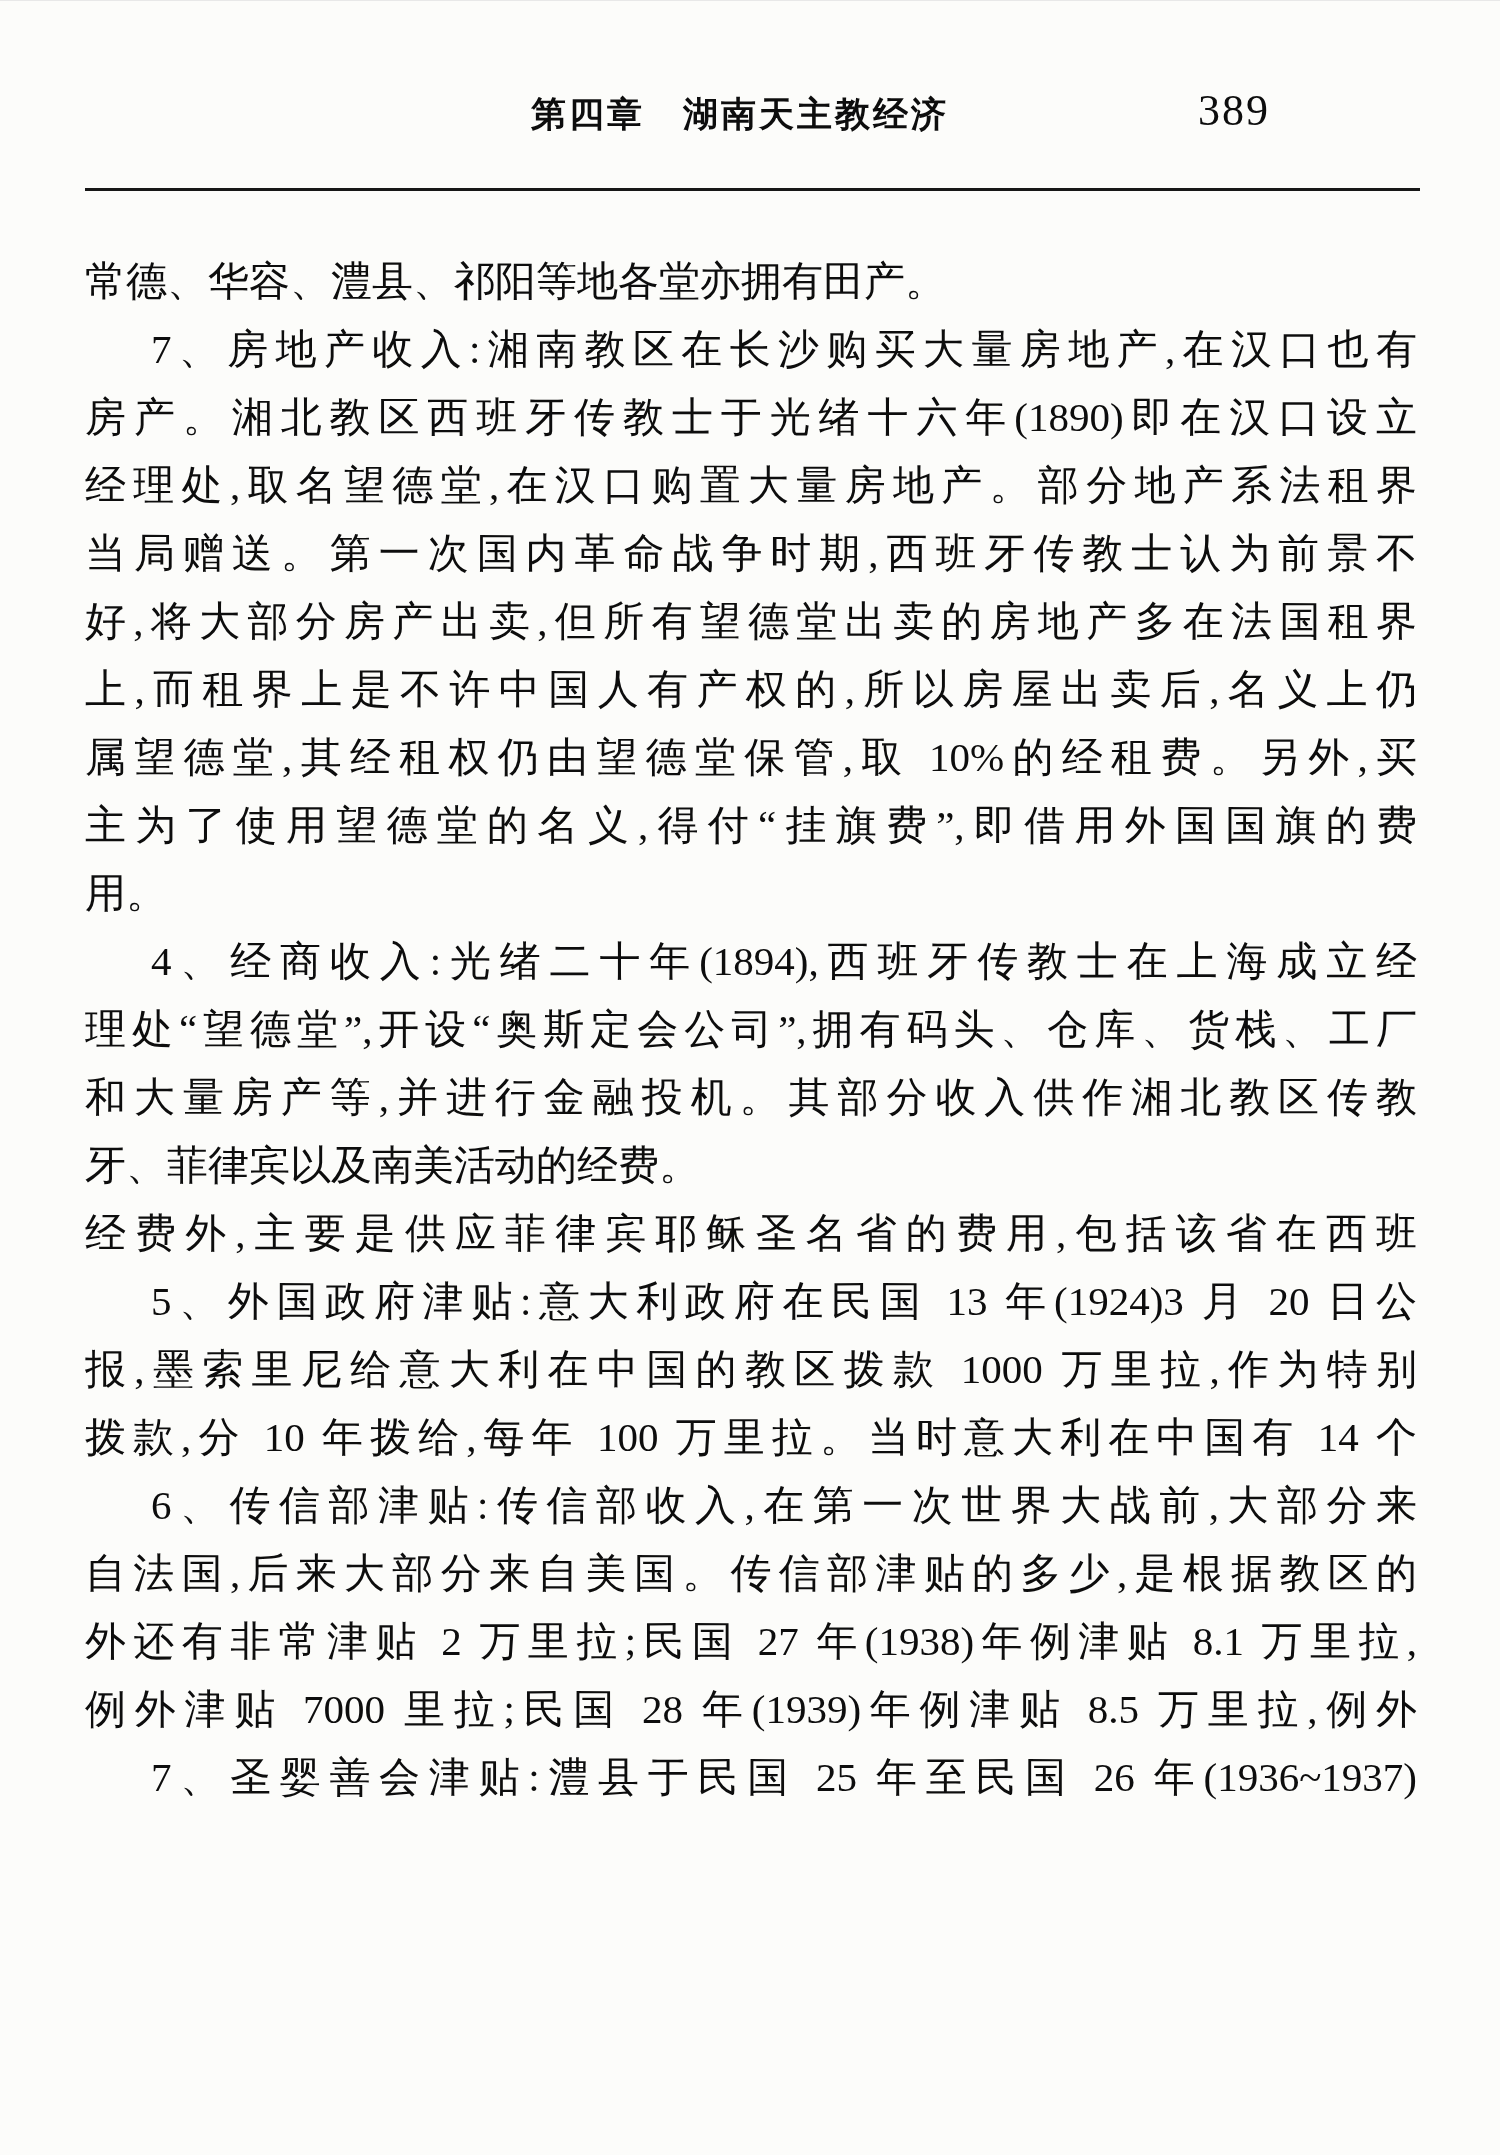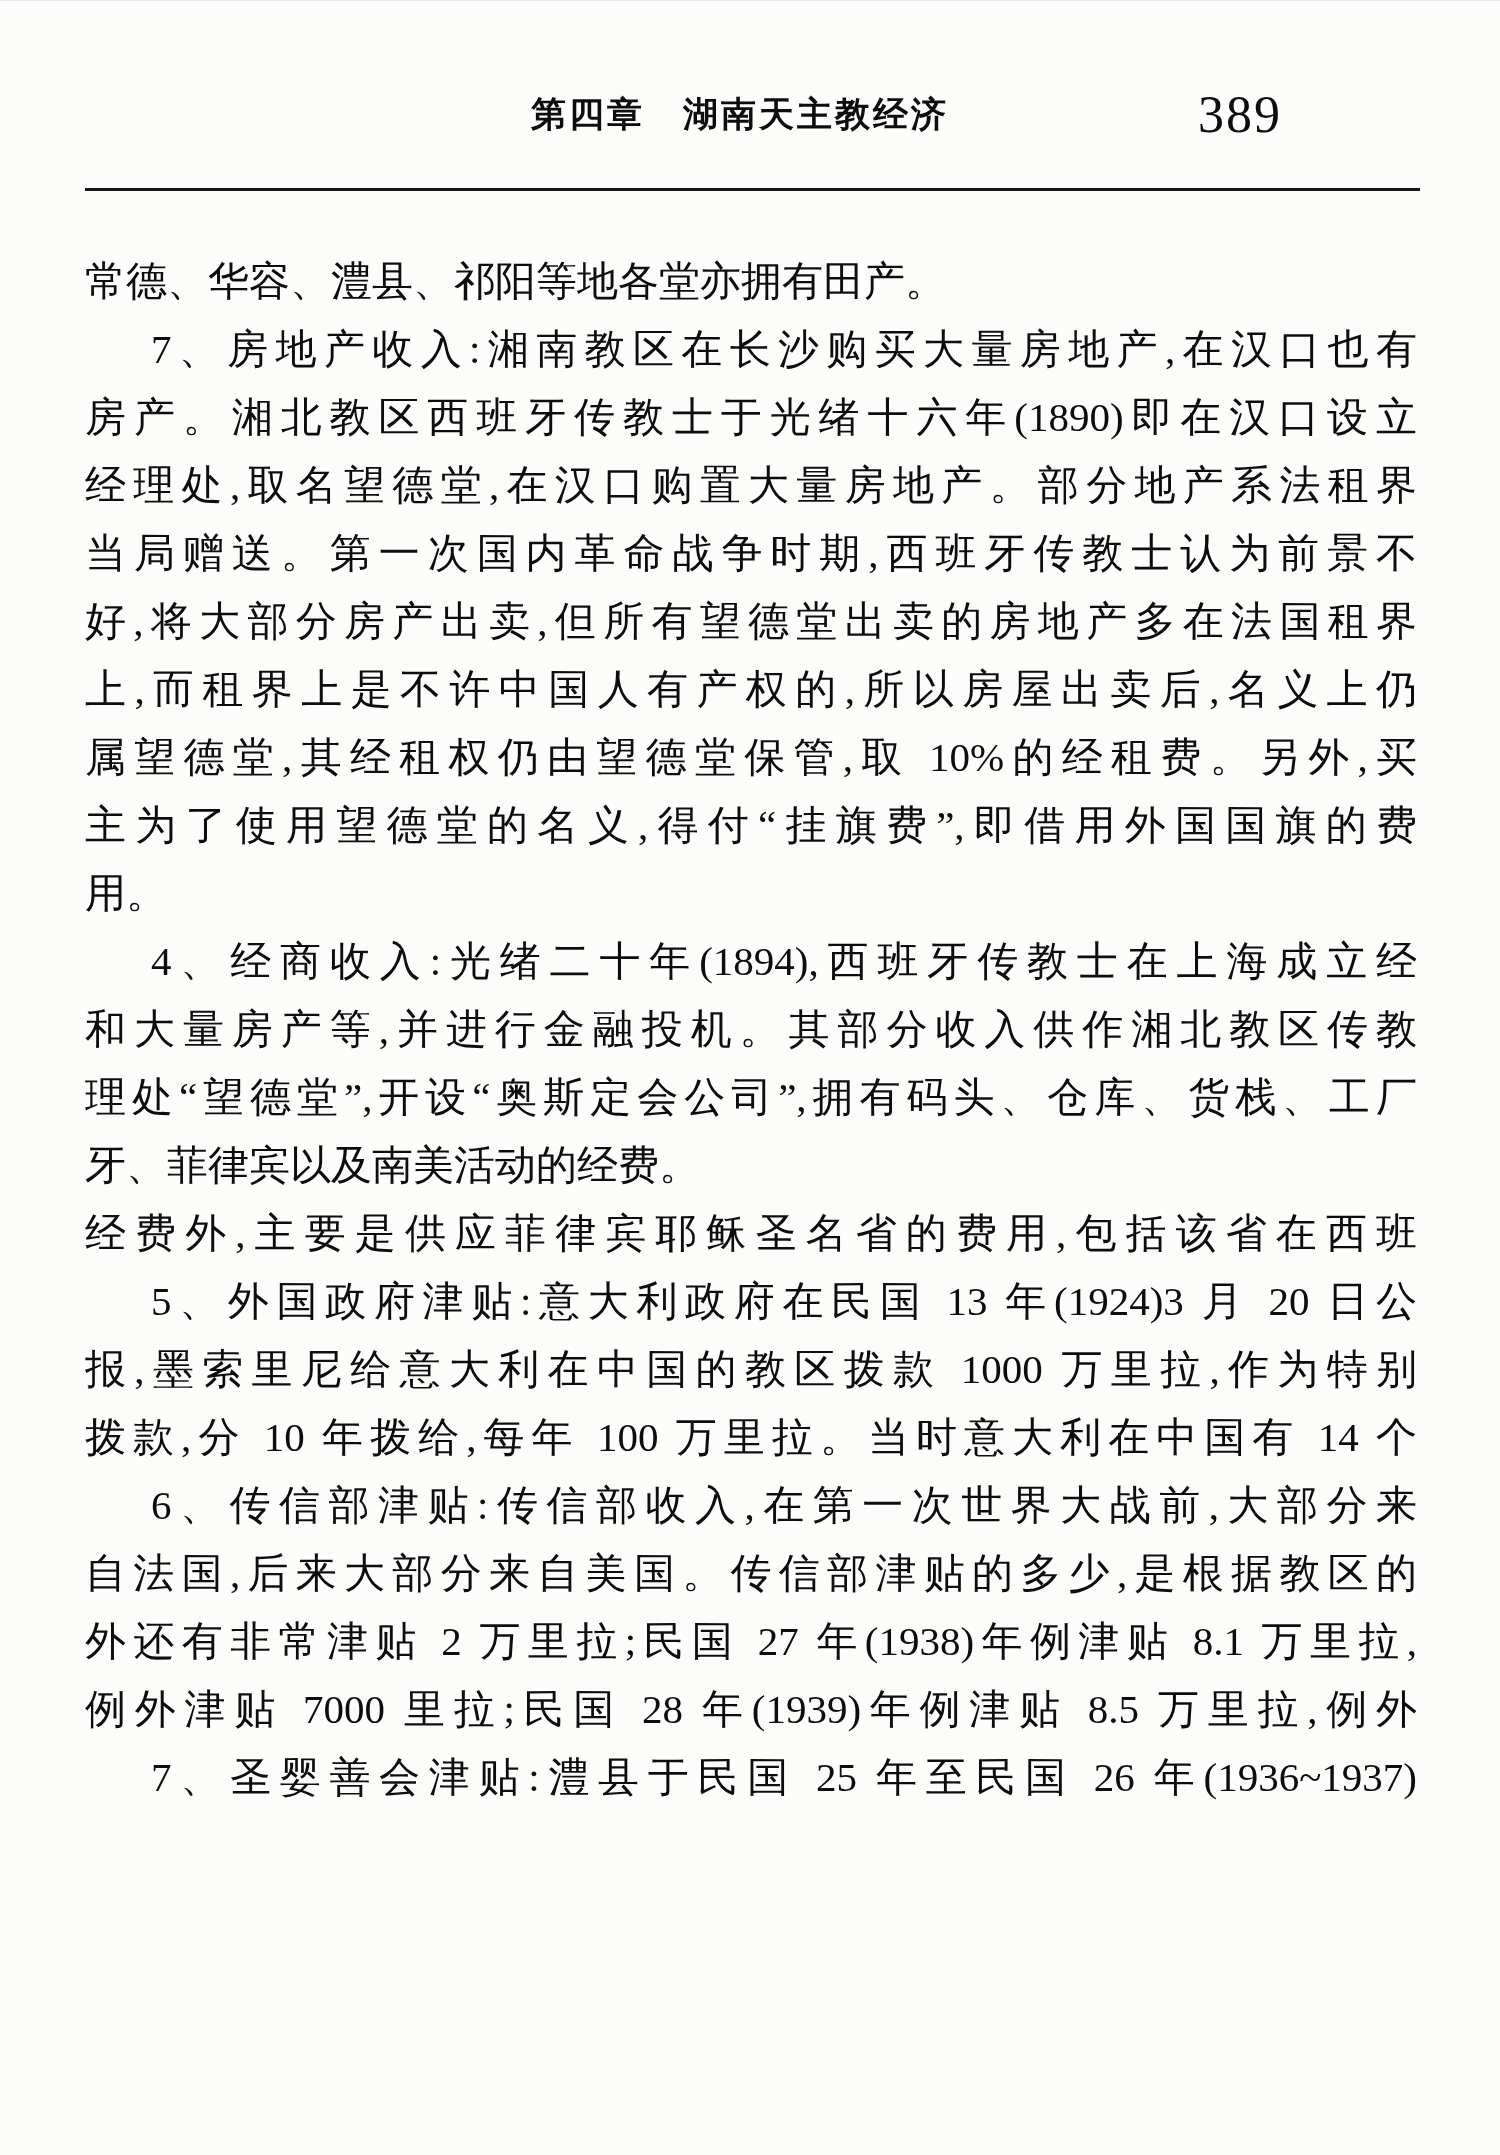--- a/index.html
+++ b/index.html
@@ -27,21 +27,21 @@
     transform: translateX(-50%);
     font-size: 35px;
     font-weight: 600;
     letter-spacing: 3px;
     white-space: nowrap;
   }
   .page-number {
     position: absolute;
     top: -6px;
     left: 1198px;
-    font-size: 52px;
+    font-size: 44px;
     font-weight: 400;
     letter-spacing: 2px;
   }
   .header-rule {
     position: absolute;
     top: 187px;
     left: 85px;
     width: 1335px;
     height: 3px;
     background: #171717;
@@ -88,22 +88,22 @@
     <div class="ln indent">7、房地产收入:湘南教区在长沙购买大量房地产,在汉口也有</div>
     <div class="ln">房产。湘北教区西班牙传教士于光绪十六年(1890)即在汉口设立</div>
     <div class="ln">经理处,取名望德堂,在汉口购置大量房地产。部分地产系法租界</div>
     <div class="ln">当局赠送。第一次国内革命战争时期,西班牙传教士认为前景不</div>
     <div class="ln">好,将大部分房产出卖,但所有望德堂出卖的房地产多在法国租界</div>
     <div class="ln">上,而租界上是不许中国人有产权的,所以房屋出卖后,名义上仍</div>
     <div class="ln">属望德堂,其经租权仍由望德堂保管,取 10%的经租费。另外,买</div>
     <div class="ln">主为了使用望德堂的名义,得付“挂旗费”,即借用外国国旗的费</div>
     <div class="ln short">用。</div>
     <div class="ln indent">4、经商收入:光绪二十年(1894),西班牙传教士在上海成立经</div>
+    <div class="ln">理处“望德堂”,开设“奥斯定会公司”,拥有码头、仓库、货栈、工厂</div>
     <div class="ln">和大量房产等,并进行金融投机。其部分收入供作湘北教区传教</div>
-    <div class="ln">理处“望德堂”,开设“奥斯定会公司”,拥有码头、仓库、货栈、工厂</div>
     <div class="ln short">牙、菲律宾以及南美活动的经费。</div>
     <div class="ln">经费外,主要是供应菲律宾耶稣圣名省的费用,包括该省在西班</div>
     <div class="ln indent">5、外国政府津贴:意大利政府在民国 13 年(1924)3 月 20 日公</div>
     <div class="ln">报,墨索里尼给意大利在中国的教区拨款 1000 万里拉,作为特别</div>
     <div class="ln">拨款,分 10 年拨给,每年 100 万里拉。当时意大利在中国有 14 个</div>
     <div class="ln indent">6、传信部津贴:传信部收入,在第一次世界大战前,大部分来</div>
     <div class="ln">自法国,后来大部分来自美国。传信部津贴的多少,是根据教区的</div>
     <div class="ln">外还有非常津贴 2 万里拉;民国 27 年(1938)年例津贴 8.1 万里拉,</div>
     <div class="ln">例外津贴 7000 里拉;民国 28 年(1939)年例津贴 8.5 万里拉,例外</div>
     <div class="ln indent">7、圣婴善会津贴:澧县于民国 25 年至民国 26 年(1936~1937)</div>

